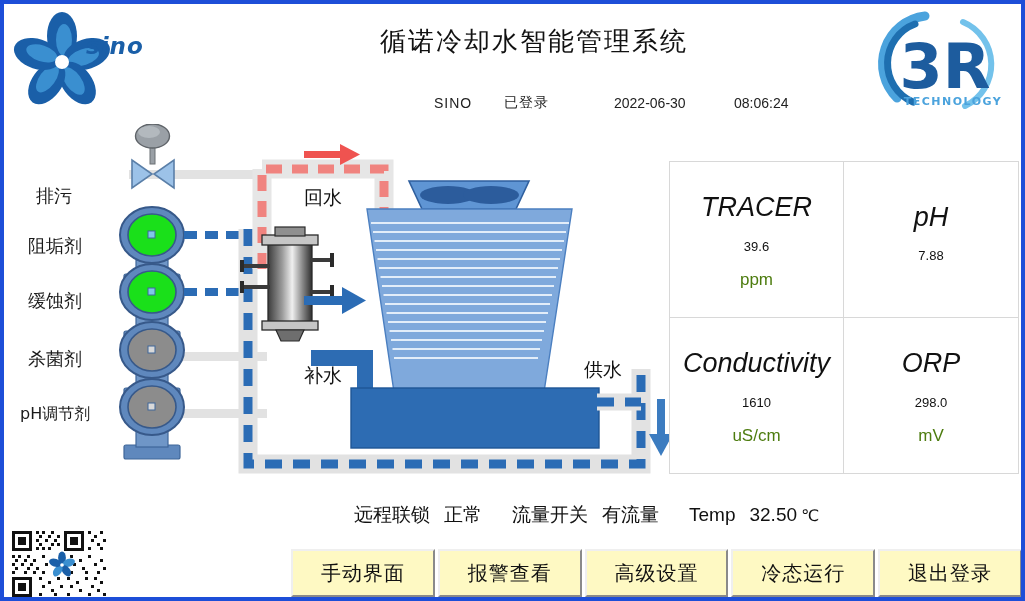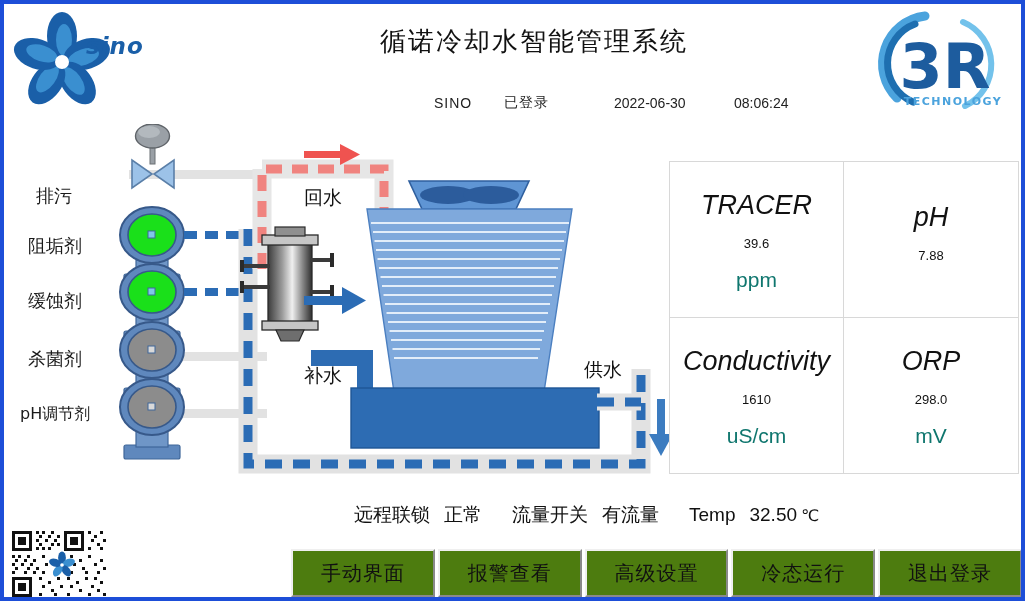--- a/index.html
+++ b/index.html
@@ -66,21 +66,21 @@
   .cell{
     border-right:1px solid #d8d8d8;border-bottom:1px solid #d8d8d8;
     display:flex;flex-direction:column;align-items:center;justify-content:center;
     box-sizing:border-box;
     padding-top:4px;
   }
   .cell:nth-child(2n){border-right:none;}
   .cell:nth-child(n+3){border-bottom:none;}
   .cell .m-name{font-size:27px;color:#111;line-height:1.15;margin-bottom:16px;font-style:italic;}
   .cell .m-val{font-size:13px;color:#111;line-height:1.15;margin-bottom:16px;}
-  .cell .m-unit{font-size:21px;color:#0f766e;line-height:1.15;}
+  .cell .m-unit{font-size:17px;color:#4d7c0f;line-height:1.15;}
 
   
   #statusbar{
     position:absolute;left:350px;top:496px;width:665px;height:30px;
     display:flex;align-items:center;
     font-size:19px;color:#111;
     font-family:"DejaVu Sans","Liberation Sans",sans-serif;
     white-space:nowrap;
   }
   #statusbar .sb-lab{margin-right:14px;}
@@ -90,21 +90,21 @@
   #statusbar .sb-temp-unit{font-size:16px;}
 
   
   #buttonbar{
     position:absolute;left:287px;top:545px;width:731px;height:48px;
     display:flex;
   }
   .nav-btn{
     flex:1 1 0;
     margin-right:3px;
-    background:#4d7c0f;
+    background:#fef9c3;
     border-top:2px solid #efefef;
     border-left:2px solid #efefef;
     border-right:2px solid #8a8a8a;
     border-bottom:2px solid #8a8a8a;
     display:flex;align-items:center;justify-content:center;
     font-size:20px;color:#111;
     letter-spacing:1px;
     cursor:pointer;
     font-family:"DejaVu Sans","Liberation Sans",sans-serif;
     user-select:none;

